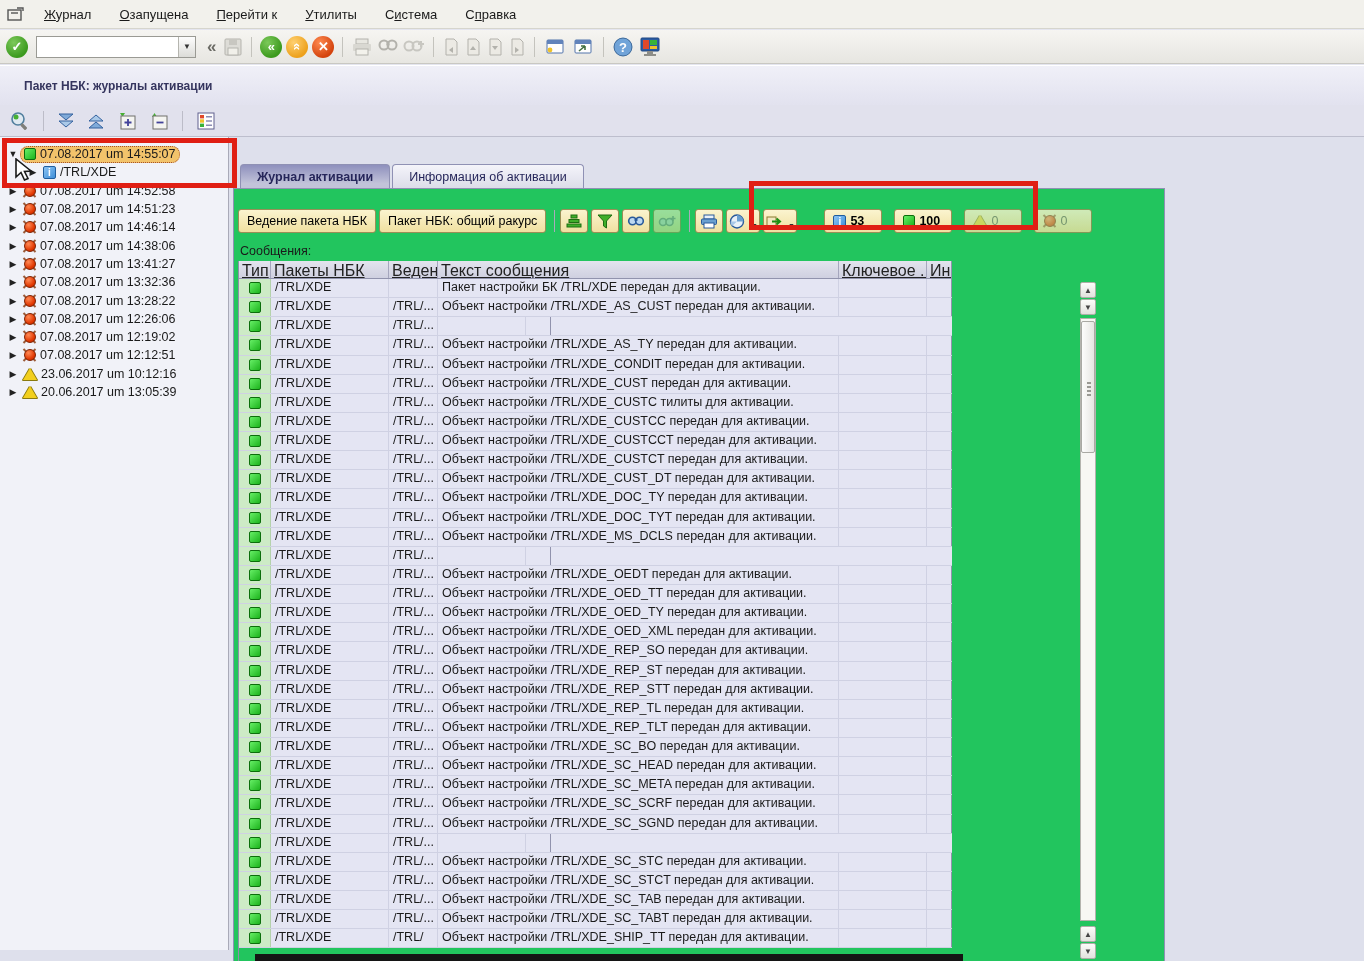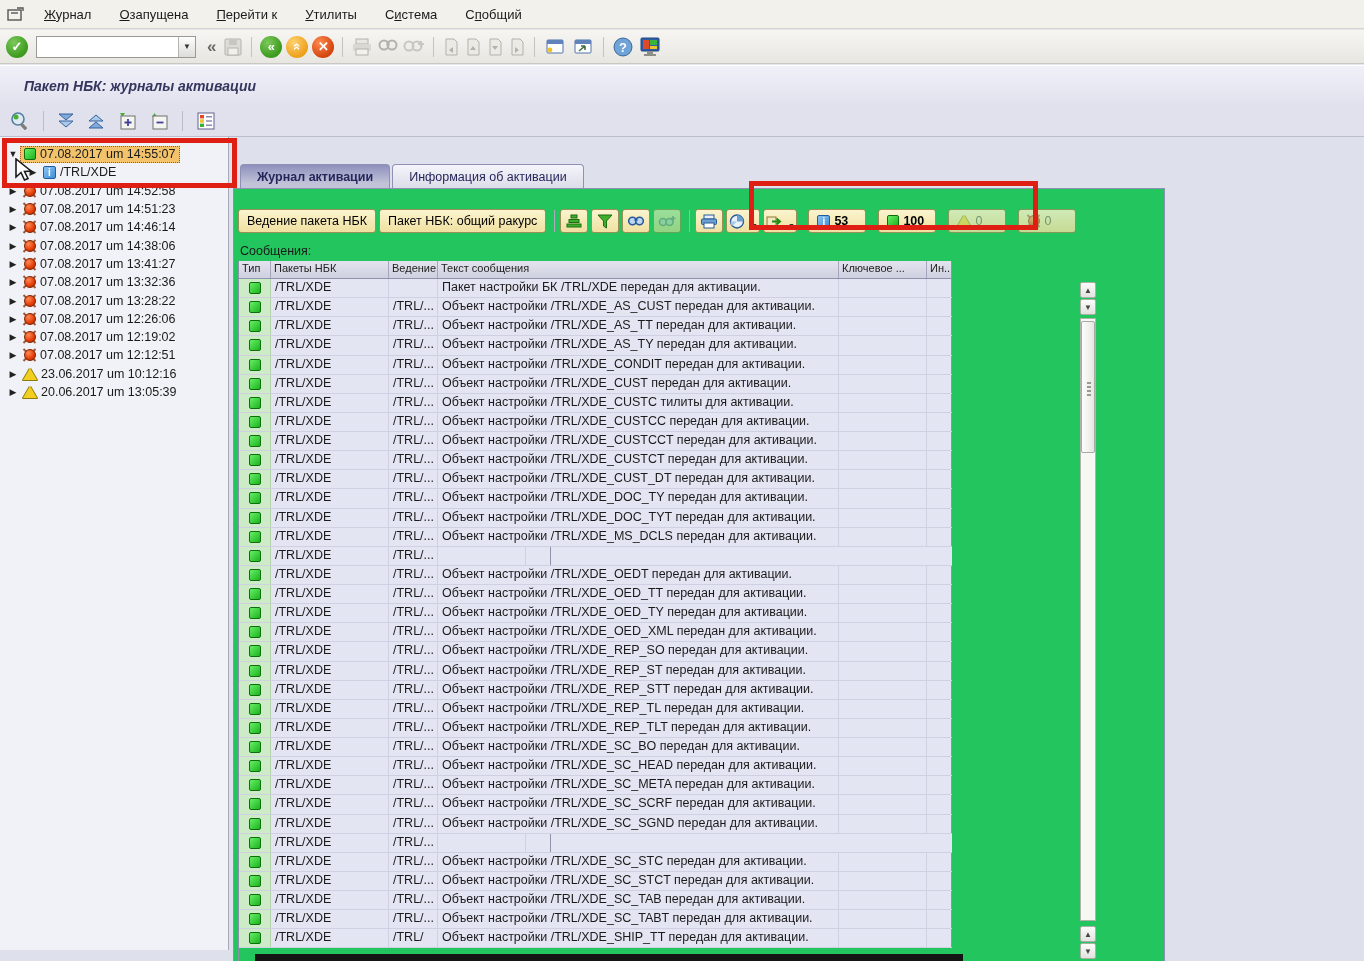--- a/index.html
+++ b/index.html
@@ -21,32 +21,32 @@
   .circ.orange { background:radial-gradient(circle at 35% 30%, #ffd070, #eda11c 70%); }
   .circ.red { background:radial-gradient(circle at 35% 30%, #ff8a50, #d4440e 70%); }
   .cmdwrap { display:flex; align-items:center; border:1px solid #9a9a94; background:#fff; height:22px; width:160px; margin:0 4px; }
   .cmdwrap input { border:none; outline:none; flex:1; height:100%; font-size:12px; padding:0 3px; min-width:0; }
   .ddbtn { width:17px; height:100%; display:flex; align-items:center; justify-content:center; font-size:8px; color:#333; background:linear-gradient(#fdfdfd,#dcdcd8); border-left:1px solid #b5b5af; }
   .chev { color:#6a6a64; font-size:17px; font-weight:bold; padding:0 3px; }
   .gico { opacity:.95; display:flex; }
 
   
   .titlebar { position:absolute; left:0; top:65px; width:100%; height:40px; background:linear-gradient(#f0f0f8,#e2e2ef); border-top:1px solid #fff; display:flex; align-items:center; padding-left:24px; }
-  .titlebar .title { font-size:14px; font-weight:bold; font-style:italic; color:#35355e; }
+  .titlebar .title { font-size:12px; font-weight:bold; color:#35355e; }
 
   
   .apptoolbar { position:absolute; left:0; top:105px; width:100%; height:32px; background:#e1e1ed; border-bottom:1px solid #bdbecd; display:flex; align-items:center; padding-left:8px; gap:8px; }
   .asep { width:1px; height:20px; background:#bcbcc8; margin:0 3px; }
 
   
   .content { position:absolute; left:0; top:137px; width:100%; height:824px; background:#dee0ec; }
   .tree-panel { position:absolute; left:0; top:0; width:229px; height:813px; background:#f1f2f8; border-right:1px solid #a9aab8; padding-top:8px; }
   .tree-row { height:18.3px; display:flex; align-items:center; white-space:nowrap; }
   .expander { width:14px; font-size:9px; color:#222; text-align:center; flex:none; }
-  .tree-label-wrap { display:inline-flex; align-items:center; gap:4px; padding:0 3px; height:17px; }
+  .tree-label-wrap { display:inline-flex; align-items:center; gap:4px; padding:0 3px; height:17px;border-radius:8px; }
   .tree-label-wrap.selected { background:#f2c36b; border:1px dotted #a8542a; }
   .tree-label { font-size:12.5px; }
 
   
   .sicon { flex:none; display:inline-block; position:relative; }
   .icon-success { width:12px; height:12px; border:1px solid #0c6e0c; border-radius:2px; background:linear-gradient(135deg,#66ef66,#1db31d); }
   .icon-error { width:13px; height:13px; z-index:0; }
   .icon-error::before, .icon-error::after { content:""; position:absolute; left:-2px; top:5.5px; width:17px; height:2px; background:#9a5a38; z-index:-1; }
   .icon-error::before { transform:rotate(45deg); }
   .icon-error::after { transform:rotate(-45deg); }
@@ -62,29 +62,29 @@
   .tab.active { background:linear-gradient(#8e90bd,#c2c3d9 80%); font-weight:bold; z-index:3; }
   .tab-panel { position:absolute; left:3px; top:35px; width:932px; height:775px; background:#22c55e; border:1px solid #8f91b4; z-index:2; }
 
   .button-row { position:absolute; left:4px; top:19px; height:26px; display:flex; align-items:center; }
   .sapbtn { height:24px; background:linear-gradient(#fbf4cf,#f0e0a0); border:1px solid #9a8f56; border-radius:3px; padding:0 8px; font-size:12.5px; display:flex; align-items:center; gap:4px; margin-right:3px; white-space:nowrap; }
   .sapbtn.iconbtn { width:28px; justify-content:center; padding:0; }
   .sapbtn .cnt { font-size:12.5px; font-weight:bold; }
   .sapbtn .cnt.dim { color:#8a8a74; font-weight:normal; }
   .brsep { width:1px; height:22px; background:#a9aabc; margin:0 5px; }
   .drop { font-size:7px; color:#333; margin-left:2px; align-self:flex-end; margin-bottom:3px; }
-  .statusgrp { display:flex; align-items:flex-end; margin-left:8px; }
+  .statusgrp { display:flex; align-items:flex-end; margin-left:24px; }
   .statusgrp .sapbtn { width:58px; justify-content:flex-start; margin-right:12px; }
 
   .messages-label { position:absolute; left:6px; top:55px; font-size:12.5px; }
 
   
   .msg-table { position:absolute; left:4px; top:72px; width:714px; bottom:0; overflow:hidden; border-left:1px solid #8e8fa9; }
   .thead { display:flex; height:18px; background:linear-gradient(#e3e4ee,#cfd0e0); border-bottom:1px solid #9193ad; }
-  .th { font-size:11px; color:#222; padding:1px 3px; border-right:1px solid #a5a6bd; overflow:hidden; white-space:nowrap; }
+  .th { font-size:16px; color:#222; padding:1px 3px; border-right:1px solid #a5a6bd; overflow:hidden; white-space:nowrap;text-decoration:underline; }
   .trow { display:flex; height:19.14px; background:#e4e5f3; border-bottom:1px solid #cfd1e3; }
   .td { font-size:12.5px; padding:1px 4px; border-right:1px solid #cfd1e3; overflow:hidden; white-space:nowrap; }
   .td.typ { display:flex; align-items:center; justify-content:center; background:#cdebc6; border-right:1px solid #b4d2ab; padding:0; }
   .td.typ.sel { background:#f2b95e; }
   .c0 { width:32px; } .c1 { width:118px; } .c2 { width:49px; } .c3 { width:401px; } .c4 { width:88px; } .c5 { width:25px; border-right:1px solid #9193ad; }
 
   
   .vscroll { position:absolute; left:845px; top:93px; width:18px; bottom:3px; }
   .sbtn { width:16px; height:16px; margin:0 auto 1px; background:linear-gradient(#fcfcfa,#e2e2de); border:1px solid #aeaea8; border-radius:2px; display:flex; align-items:center; justify-content:center; font-size:8px; color:#444; }
   .strack { position:absolute; left:1px; top:36px; bottom:38px; width:16px; background:#f7f7f3; border:1px solid #b3b3ad; }
@@ -121,21 +121,21 @@
     <span class="menu-item">
         <span><span></span><u>П</u><span>ерейти к</span></span>
       </span>
     <span class="menu-item">
         <span><span></span><u>У</u><span>тилиты</span></span>
       </span>
     <span class="menu-item">
         <span><span>С</span><u>и</u><span>стема</span></span>
       </span>
     <span class="menu-item">
-        <span><span>С</span><u>п</u><span>общий</span></span>
+        <span><span>С</span><u>п</u><span>равка</span></span>
       </span>
   </div>
 
   <div class="toolbar">
     <span class="circ green">✓</span>
     <span class="cmdwrap">
       <input value="" style="">
       <span class="ddbtn">▼</span>
     </span>
     <span class="chev">«</span>
@@ -522,21 +522,20 @@
                 <div class="td c3">Объект настройки /TRL/XDE_AS_CUST передан для активации.</div>
                 <div class="td c4"></div>
                 <div class="td c5"></div>
               </div>
               <div class="trow">
                 <div class="td typ c0">
                   <span class="sicon icon-success"></span>
                 </div>
                 <div class="td c1">/TRL/XDE</div>
                 <div class="td c2">/TRL/...</div>
-                <div class="td c3">Объект настройки /TRL/XDE_AS_TT передан для активации.</div>
                 <div class="td c4"></div>
                 <div class="td c5"></div>
               </div>
               <div class="trow">
                 <div class="td typ c0">
                   <span class="sicon icon-success"></span>
                 </div>
                 <div class="td c1">/TRL/XDE</div>
                 <div class="td c2">/TRL/...</div>
                 <div class="td c3">Объект настройки /TRL/XDE_AS_TY передан для активации.</div>

